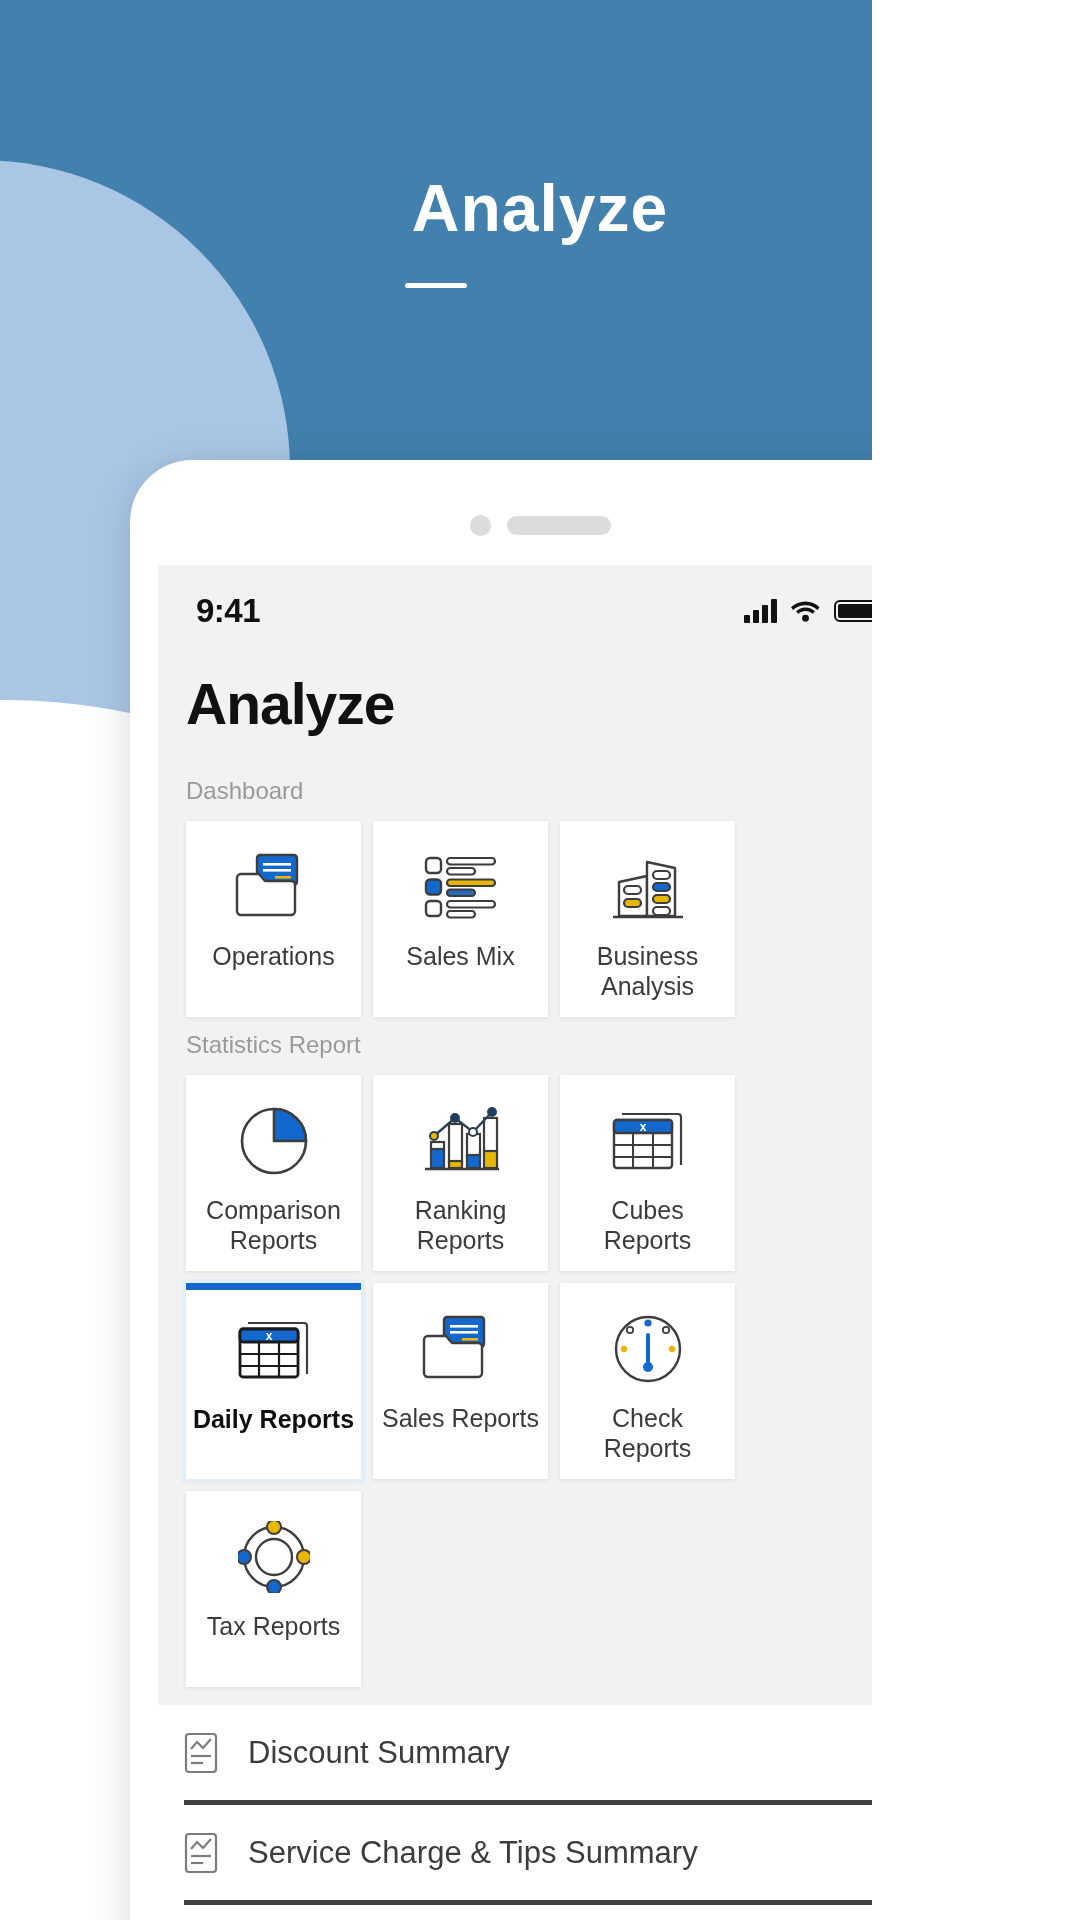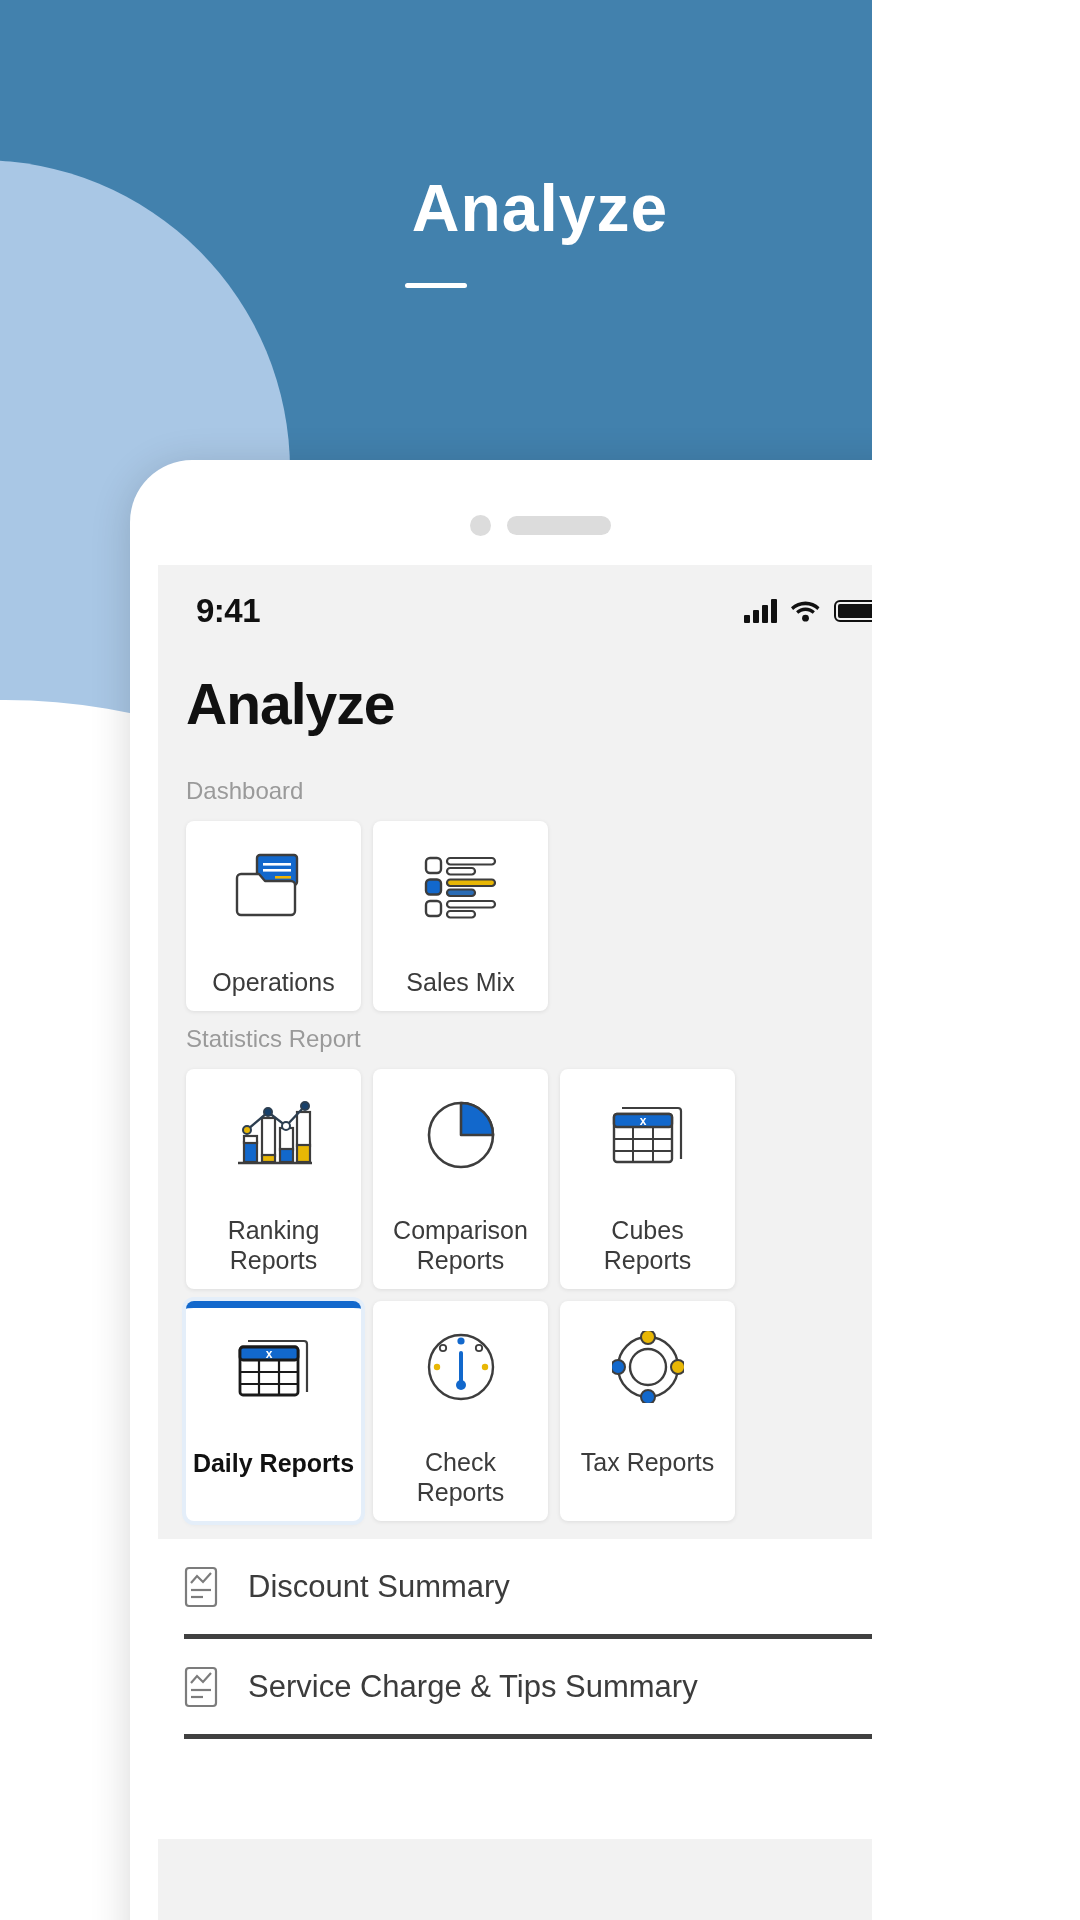--- a/index.html
+++ b/index.html
@@ -139,26 +139,25 @@
     padding: 14px 0 16px 28px;
   }
 
   .grid {
     display: flex; flex-wrap: wrap; gap: 12px;
     padding: 0 20px 0 28px;
   }
   .tile {
     width: 175px; min-height: 175px;
     background: #ffffff;
-    border-radius: 8px;
+    border-radius: 0;
     box-shadow: 0 1px 4px rgba(0,0,0,0.09);
     display: flex; flex-direction: column;
     align-items: center; justify-content: flex-start;
     padding: 26px 6px 14px;
-    gap: 26px;
   }
   .tile.tall { min-height: 196px; }
   .tile-icon { height: 80px; display: flex; align-items: center; justify-content: center; }
   .tile-label {
     margin-top: 14px; font-size: 25px; color: #3b3b3b;
     text-align: center; line-height: 1.2;
   }
   .tile.selected {
     border-top: 7px solid #1268cc;
     box-shadow: 0 0 0 4px #e4eef9, 0 2px 6px rgba(0,0,0,0.1);
@@ -254,25 +253,51 @@
               <rect x="23" y="24.5" width="48" height="6.5" rx="3.2" fill="#e8b705" stroke="#3d3d3d" stroke-width="2.2"></rect>
               <rect x="23" y="34.5" width="28" height="6.5" rx="3.2" fill="#2a6cb5" stroke="#3d3d3d" stroke-width="2.2"></rect>
               <rect x="2" y="46" width="15" height="15" rx="4" fill="#fff" stroke="#3d3d3d" stroke-width="2.4"></rect>
               <rect x="23" y="46" width="48" height="6.5" rx="3.2" fill="#fff" stroke="#3d3d3d" stroke-width="2.2"></rect>
               <rect x="23" y="56" width="28" height="6.5" rx="3.2" fill="#fff" stroke="#3d3d3d" stroke-width="2.2"></rect>
             </svg>
           </div>
           <div class="tile-label">Sales Mix</div>
         </div>
 
+        <div class="tile tall">
+          <div class="tile-icon">
+            <svg width="74" height="70" viewBox="0 0 74 70">
+              <path d="M8 30l28-6v40H8z" fill="#fff" stroke="#3d3d3d" stroke-width="2.4" stroke-linejoin="round"></path>
+              <path d="M36 10l28 6v48H36z" fill="#fff" stroke="#3d3d3d" stroke-width="2.4" stroke-linejoin="round"></path>
+              <rect x="13" y="34" width="17" height="8" rx="4" fill="#fff" stroke="#3d3d3d" stroke-width="2.2"></rect>
+              <rect x="13" y="47" width="17" height="8" rx="4" fill="#e8b705" stroke="#3d3d3d" stroke-width="2.2"></rect>
+              <rect x="42" y="19" width="17" height="8" rx="4" fill="#fff" stroke="#3d3d3d" stroke-width="2.2"></rect>
+              <rect x="42" y="31" width="17" height="8" rx="4" fill="#1268cc" stroke="#3d3d3d" stroke-width="2.2"></rect>
+              <rect x="42" y="43" width="17" height="8" rx="4" fill="#e8b705" stroke="#3d3d3d" stroke-width="2.2"></rect>
+              <rect x="42" y="55" width="17" height="8" rx="4" fill="#fff" stroke="#3d3d3d" stroke-width="2.2"></rect>
+              <line x1="2" y1="65" x2="72" y2="65" stroke="#3d3d3d" stroke-width="2.6"></line>
+            </svg>
+          </div>
+          <div class="tile-label">Business Analysis</div>
+        </div>
 
       </div>
 
       <div class="section-label">Statistics Report</div>
       <div class="grid">
+
+        <div class="tile tall">
+          <div class="tile-icon">
+            <svg width="72" height="72" viewBox="0 0 72 72">
+              <circle cx="36" cy="36" r="32" fill="#fff" stroke="#3d3d3d" stroke-width="2.6"></circle>
+              <path d="M36 36V4a32 32 0 0132 32z" fill="#1268cc" stroke="#3d3d3d" stroke-width="2.6" stroke-linejoin="round"></path>
+            </svg>
+          </div>
+          <div class="tile-label">Comparison Reports</div>
+        </div>
 
         <div class="tile tall">
           <div class="tile-icon">
             <svg width="76" height="70" viewBox="0 0 76 70">
               <rect x="8" y="42" width="13" height="20" fill="#1268cc" stroke="#3d3d3d" stroke-width="2.2"></rect>
               <rect x="8" y="36" width="13" height="7" fill="#fff" stroke="#3d3d3d" stroke-width="2.2"></rect>
               <rect x="26" y="18" width="13" height="38" fill="#fff" stroke="#3d3d3d" stroke-width="2.2"></rect>
               <rect x="26" y="55" width="13" height="7" fill="#e8b705" stroke="#3d3d3d" stroke-width="2.2"></rect>
               <rect x="44" y="28" width="13" height="22" fill="#fff" stroke="#3d3d3d" stroke-width="2.2"></rect>
               <rect x="44" y="49" width="13" height="13" fill="#1268cc" stroke="#3d3d3d" stroke-width="2.2"></rect>
@@ -284,30 +309,20 @@
               <circle cx="50" cy="26" r="4" fill="#fff" stroke="#2c3e50" stroke-width="2"></circle>
               <circle cx="69" cy="6" r="4" fill="#16406b" stroke="#2c3e50" stroke-width="2"></circle>
               <line x1="2" y1="63" x2="76" y2="63" stroke="#3d3d3d" stroke-width="2.6"></line>
             </svg>
           </div>
           <div class="tile-label">Ranking Reports</div>
         </div>
 
         <div class="tile tall">
           <div class="tile-icon">
-            <svg width="72" height="72" viewBox="0 0 72 72">
-              <circle cx="36" cy="36" r="32" fill="#fff" stroke="#3d3d3d" stroke-width="2.6"></circle>
-              <path d="M36 36V4a32 32 0 0132 32z" fill="#1268cc" stroke="#3d3d3d" stroke-width="2.6" stroke-linejoin="round"></path>
-            </svg>
-          </div>
-          <div class="tile-label">Comparison Reports</div>
-        </div>
-
-        <div class="tile tall">
-          <div class="tile-icon">
             <svg width="76" height="70" viewBox="0 0 76 70">
               <path d="M12 8h56a3 3 0 013 3v48" fill="none" stroke="#3d3d3d" stroke-width="2.2"></path>
               <rect x="4" y="14" width="58" height="48" rx="3" fill="#fff" stroke="#3d3d3d" stroke-width="2.4"></rect>
               <rect x="4" y="14" width="58" height="13" rx="3" fill="#1268cc" stroke="#3d3d3d" stroke-width="2.4"></rect>
               <text x="33" y="25" font-size="12" font-weight="bold" fill="#fff" text-anchor="middle" font-family="Liberation Sans, sans-serif">x</text>
               <line x1="23" y1="27" x2="23" y2="62" stroke="#3d3d3d" stroke-width="2"></line>
               <line x1="43" y1="27" x2="43" y2="62" stroke="#3d3d3d" stroke-width="2"></line>
               <line x1="4" y1="39" x2="62" y2="39" stroke="#3d3d3d" stroke-width="2"></line>
               <line x1="4" y1="51" x2="62" y2="51" stroke="#3d3d3d" stroke-width="2"></line>
             </svg>
@@ -328,20 +343,32 @@
               <text x="33" y="25" font-size="12" font-weight="bold" fill="#fff" text-anchor="middle" font-family="Liberation Sans, sans-serif">x</text>
               <line x1="23" y1="27" x2="23" y2="62" stroke="#1a1a1a" stroke-width="2.2"></line>
               <line x1="43" y1="27" x2="43" y2="62" stroke="#1a1a1a" stroke-width="2.2"></line>
               <line x1="4" y1="39" x2="62" y2="39" stroke="#1a1a1a" stroke-width="2.2"></line>
               <line x1="4" y1="51" x2="62" y2="51" stroke="#1a1a1a" stroke-width="2.2"></line>
             </svg>
           </div>
           <div class="tile-label">Daily Reports</div>
         </div>
 
+        <div class="tile tall">
+          <div class="tile-icon">
+            <svg width="78" height="70" viewBox="0 0 78 70">
+              <rect x="22" y="3" width="40" height="30" rx="3" fill="#1268cc" stroke="#3d3d3d" stroke-width="2.4"></rect>
+              <rect x="28" y="11" width="28" height="2.6" fill="#fff"></rect>
+              <rect x="28" y="17" width="28" height="2.6" fill="#fff"></rect>
+              <rect x="40" y="24" width="16" height="2.6" fill="#f0b400"></rect>
+              <path d="M6 22h18l6 7h26a4 4 0 014 4v26a4 4 0 01-4 4H6a4 4 0 01-4-4V26a4 4 0 014-4z" fill="#fff" stroke="#3d3d3d" stroke-width="2.4" stroke-linejoin="round"></path>
+            </svg>
+          </div>
+          <div class="tile-label">Sales Reports</div>
+        </div>
 
         <div class="tile tall">
           <div class="tile-icon">
             <svg width="72" height="72" viewBox="0 0 72 72">
               <circle cx="36" cy="36" r="32" fill="#fff" stroke="#3d3d3d" stroke-width="2.4"></circle>
               <circle cx="36" cy="10" r="3.6" fill="#1268cc"></circle>
               <circle cx="18" cy="17" r="3.2" fill="#fff" stroke="#3d3d3d" stroke-width="1.8"></circle>
               <circle cx="54" cy="17" r="3.2" fill="#fff" stroke="#3d3d3d" stroke-width="1.8"></circle>
               <circle cx="12" cy="36" r="3.2" fill="#e8b705"></circle>
               <circle cx="60" cy="36" r="3.2" fill="#e8b705"></circle>

